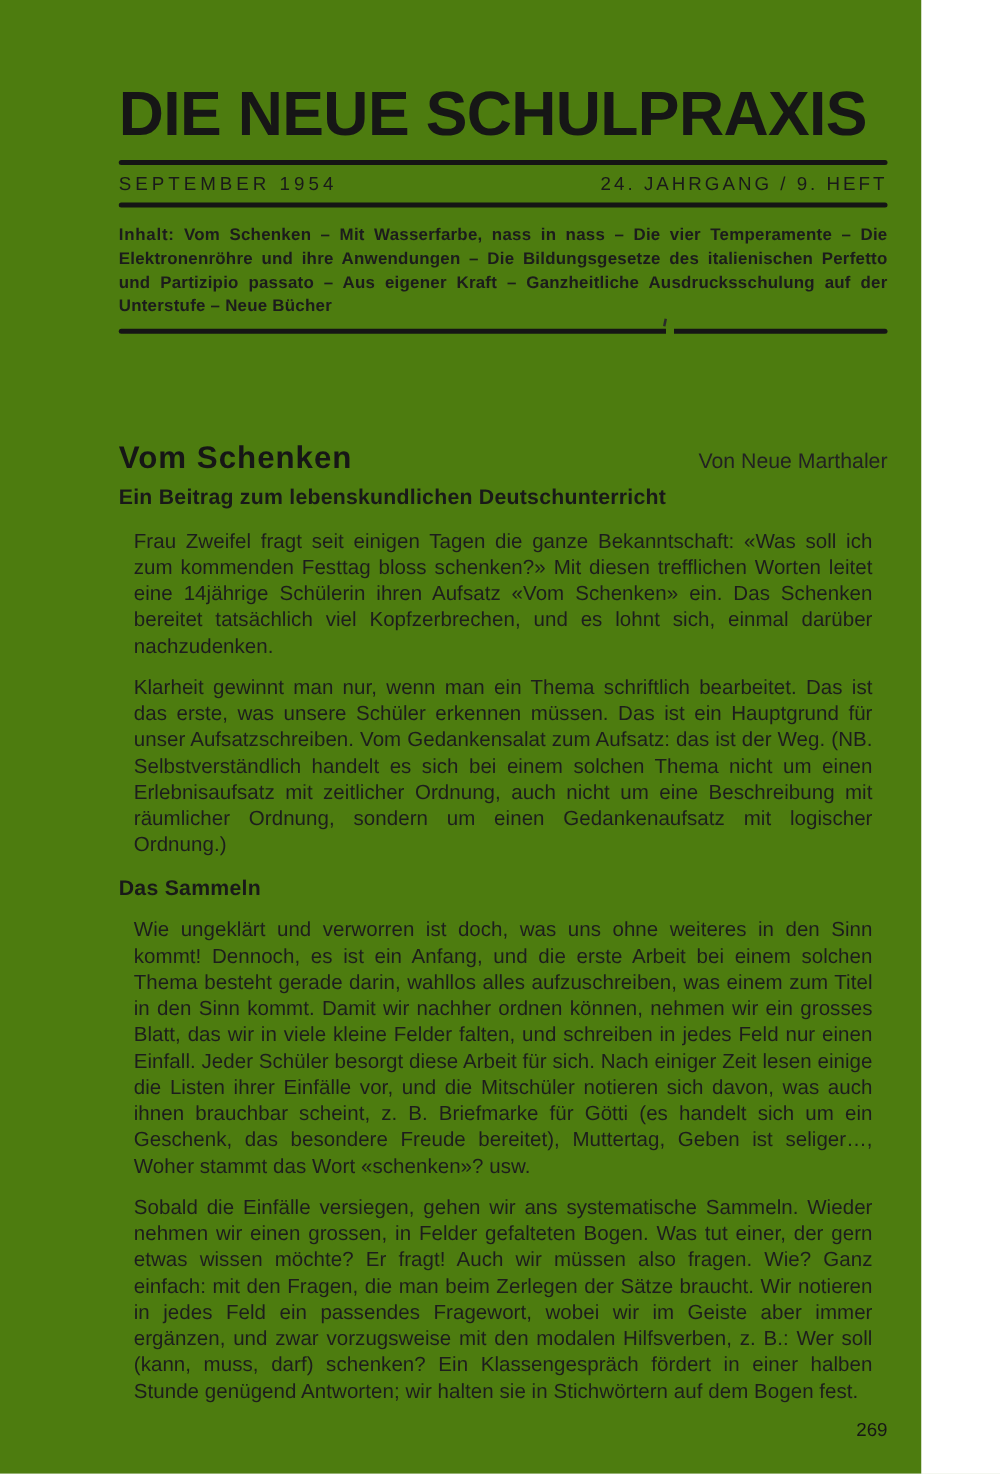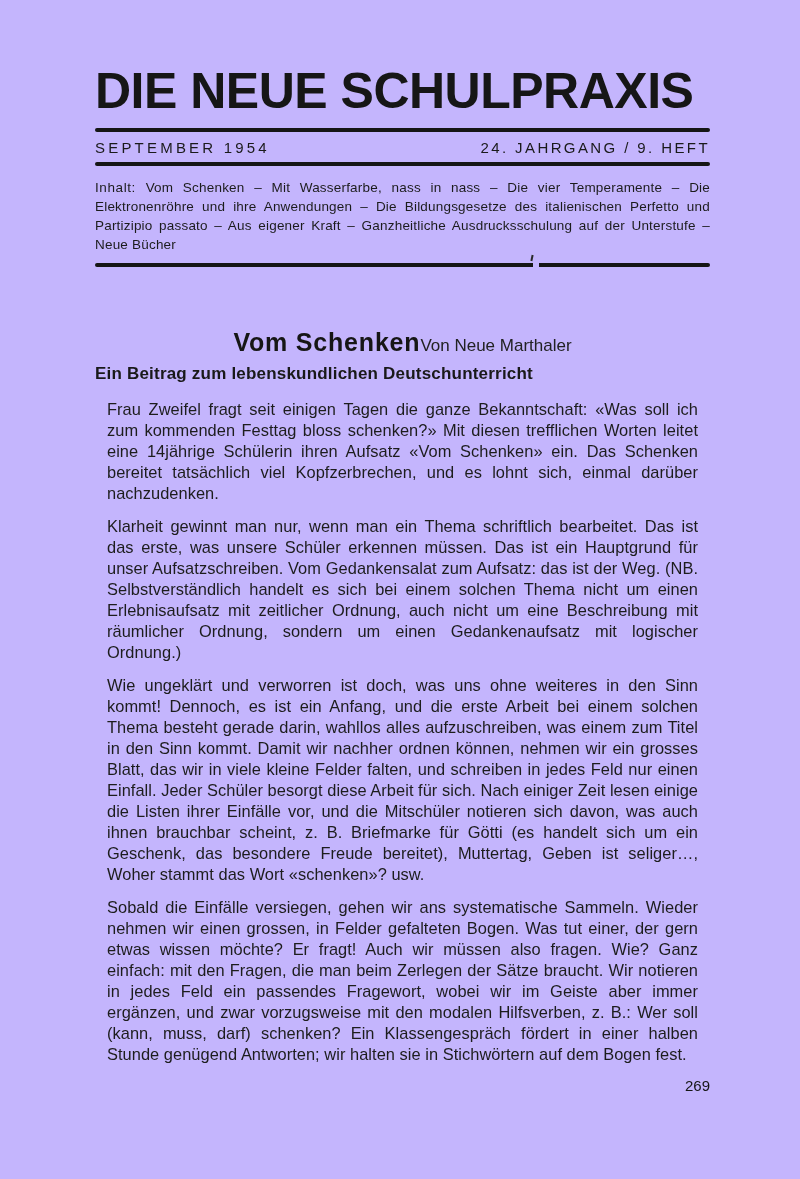--- a/index.html
+++ b/index.html
@@ -2,23 +2,23 @@
 <html lang="de"><head>
 <meta charset="utf-8">
 <style>
   html, body {
     margin: 0;
     padding: 0;
     background: #ffffff;
   }
   .page {
     position: relative;
-    width: 800px;
+    width: 737px;
     height: 1179px;
-    background: #c4b5fd;
+    background: #4d7c0f;
     overflow: hidden;
     font-family: "Liberation Sans", sans-serif;
     color: #1d1d1d;
   }
   .content {
     position: absolute;
     left: 95px;
     top: 64px;
     width: 615px;
   }
@@ -48,21 +48,21 @@
     color: #1a1a1a;
   }
   .issue-date { letter-spacing: 3.2px; }
   .issue-volume { letter-spacing: 2.4px; }
 
   
   .contents-text {
     margin: 12px 0 9px 0;
     font-size: 13.5px;
     line-height: 19px;
-    font-weight: normal;
+    font-weight: bold;
     letter-spacing: 0.2px;
     text-align: justify;
     color: #1c1c1c;
   }
   .contents-label { letter-spacing: 0.6px; }
   .rule-bottom-wrap { position: relative; }
   .rule-gap {
     background: linear-gradient(to right,
       #151515 0%, #151515 71.2%,
       transparent 71.2%, transparent 72.2%,
@@ -75,23 +75,23 @@
     top: -8px;
     width: 2px;
     height: 6px;
     background: #2a2a2a;
     transform: rotate(12deg);
   }
 
   
   .title-row {
     display: flex;
-    justify-content: center;
+    justify-content: space-between;
     align-items: baseline;
-    margin-top: 60px;
+    margin-top: 84px;
   }
   .article-title {
     margin: 0;
     font-size: 25px;
     line-height: 30px;
     font-weight: bold;
     letter-spacing: 0.8px;
     color: #161616;
   }
   .article-byline {
@@ -160,20 +160,21 @@
       <div class="title-row">
         <h2 class="article-title">Vom Schenken</h2>
         <span class="article-byline">Von Neue Marthaler</span>
       </div>
       <h3 class="article-subtitle">Ein Beitrag zum lebenskundlichen Deutschunterricht</h3>
 
       <div class="body-copy">
         <p>Frau Zweifel fragt seit einigen Tagen die ganze Bekanntschaft: «Was soll ich zum kommenden Festtag bloss schenken?» Mit diesen trefflichen Worten leitet eine 14jährige Schülerin ihren Aufsatz «Vom Schenken» ein. Das Schenken bereitet tatsächlich viel Kopfzerbrechen, und es lohnt sich, einmal darüber nachzudenken.</p>
         <p>Klarheit gewinnt man nur, wenn man ein Thema schriftlich bearbeitet. Das ist das erste, was unsere Schüler erkennen müssen. Das ist ein Hauptgrund für unser Aufsatzschreiben. Vom Gedankensalat zum Aufsatz: das ist der Weg. (NB. Selbstverständlich handelt es sich bei einem solchen Thema nicht um einen Erlebnisaufsatz mit zeitlicher Ordnung, auch nicht um eine Beschreibung mit räumlicher Ordnung, sondern um einen Gedankenaufsatz mit logischer Ordnung.)</p>
 
+        <h4 class="section-heading">Das Sammeln</h4>
 
         <p>Wie ungeklärt und verworren ist doch, was uns ohne weiteres in den Sinn kommt! Dennoch, es ist ein Anfang, und die erste Arbeit bei einem solchen Thema besteht gerade darin, wahllos alles aufzuschreiben, was einem zum Titel in den Sinn kommt. Damit wir nachher ordnen können, nehmen wir ein grosses Blatt, das wir in viele kleine Felder falten, und schreiben in jedes Feld nur einen Einfall. Jeder Schüler besorgt diese Arbeit für sich. Nach einiger Zeit lesen einige die Listen ihrer Einfälle vor, und die Mitschüler notieren sich davon, was auch ihnen brauchbar scheint, z. B. Briefmarke für Götti (es handelt sich um ein Geschenk, das besondere Freude bereitet), Muttertag, Geben ist seliger…, Woher stammt das Wort «schenken»? usw.</p>
         <p>Sobald die Einfälle versiegen, gehen wir ans systematische Sammeln. Wieder nehmen wir einen grossen, in Felder gefalteten Bogen. Was tut einer, der gern etwas wissen möchte? Er fragt! Auch wir müssen also fragen. Wie? Ganz einfach: mit den Fragen, die man beim Zerlegen der Sätze braucht. Wir notieren in jedes Feld ein passendes Fragewort, wobei wir im Geiste aber immer ergänzen, und zwar vorzugsweise mit den modalen Hilfsverben, z. B.: Wer soll (kann, muss, darf) schenken? Ein Klassengespräch fördert in einer halben Stunde genügend Antworten; wir halten sie in Stichwörtern auf dem Bogen fest.</p>
       </div>
 
       <div class="page-number">269</div>
     </article>
 
   </div>
 </div>

